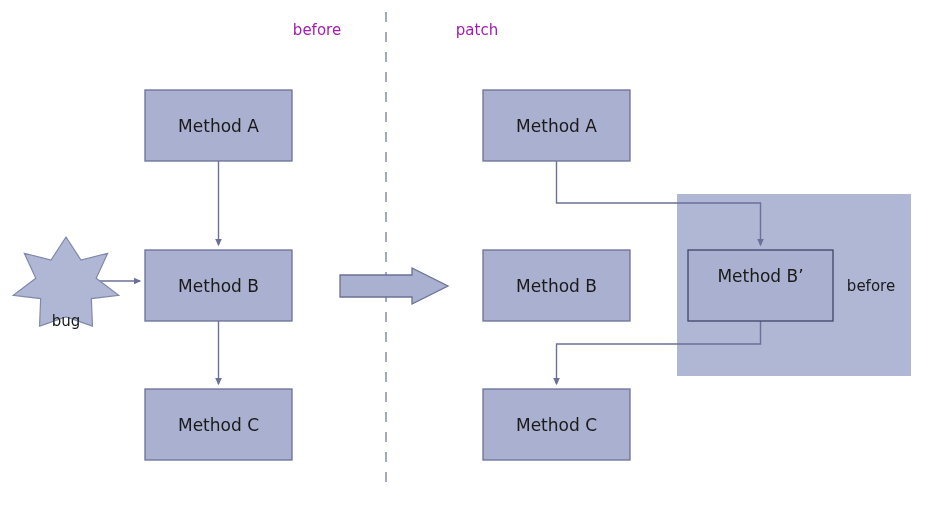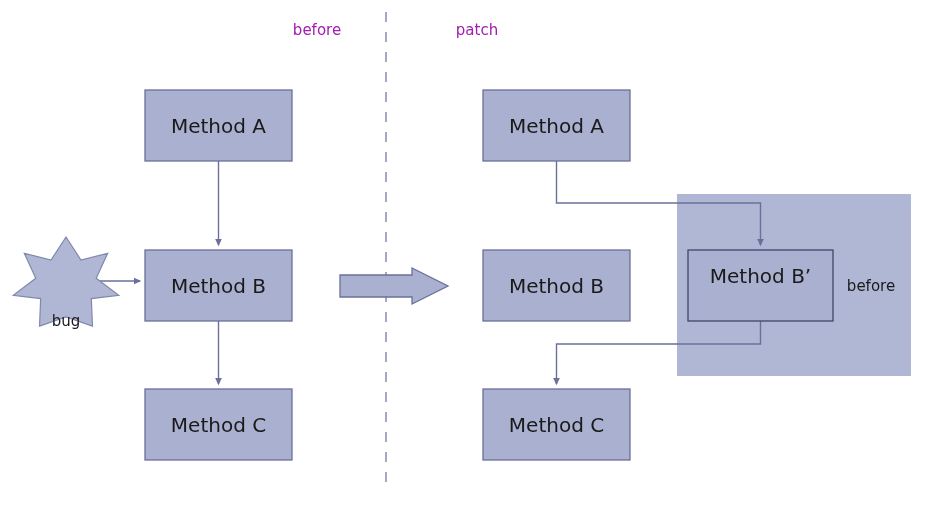--- a/index.html
+++ b/index.html
@@ -31,21 +31,21 @@
   }
   .lbl.center {
     transform: translate(-50%, -50%);
   }
   .sec-lbl {
     font-size: 15px;
     color: #a21caf;
     margin-left: 10px;
   }
   .node-lbl {
-    font-size: 20px;
+    font-size: 17px;
     color: #1a1a1a;
   }
   .patch-lbl {
     font-size: 15px;
     color: #1a1a1a;
   }
   .bug-lbl {
     font-size: 15px;
     color: #1a1a1a;
     margin-top: 42px;

